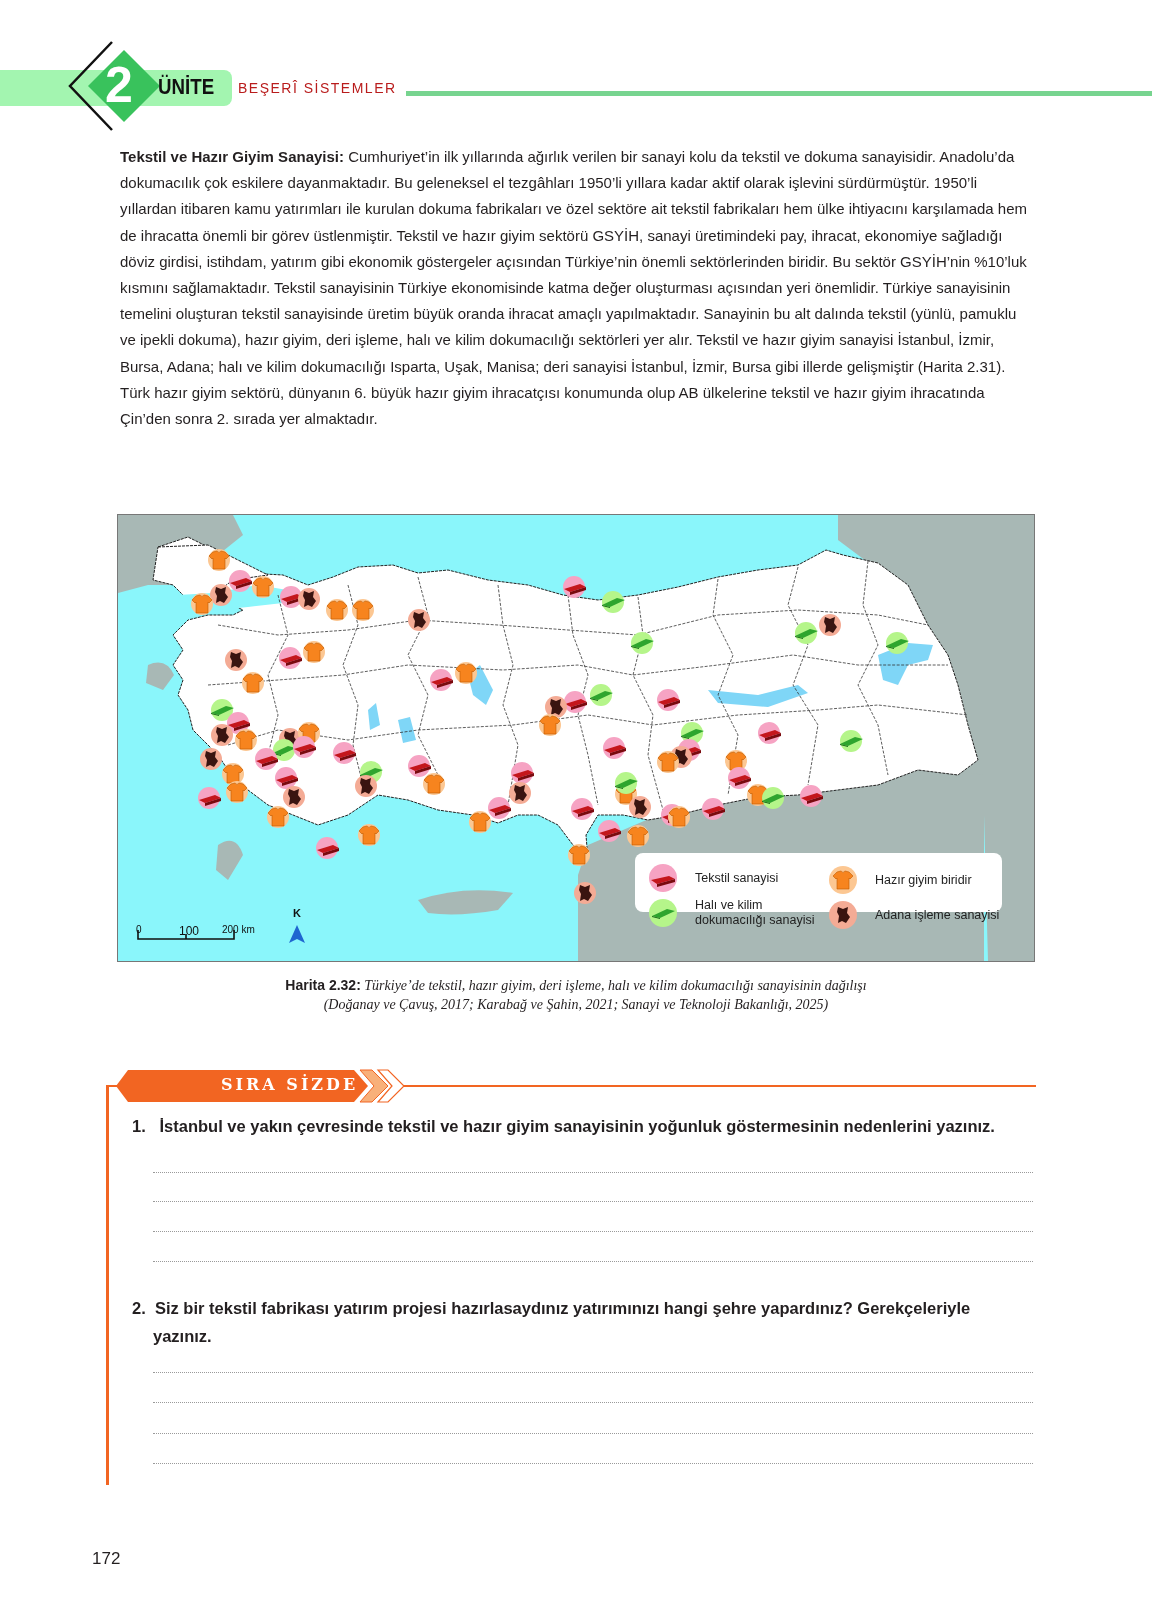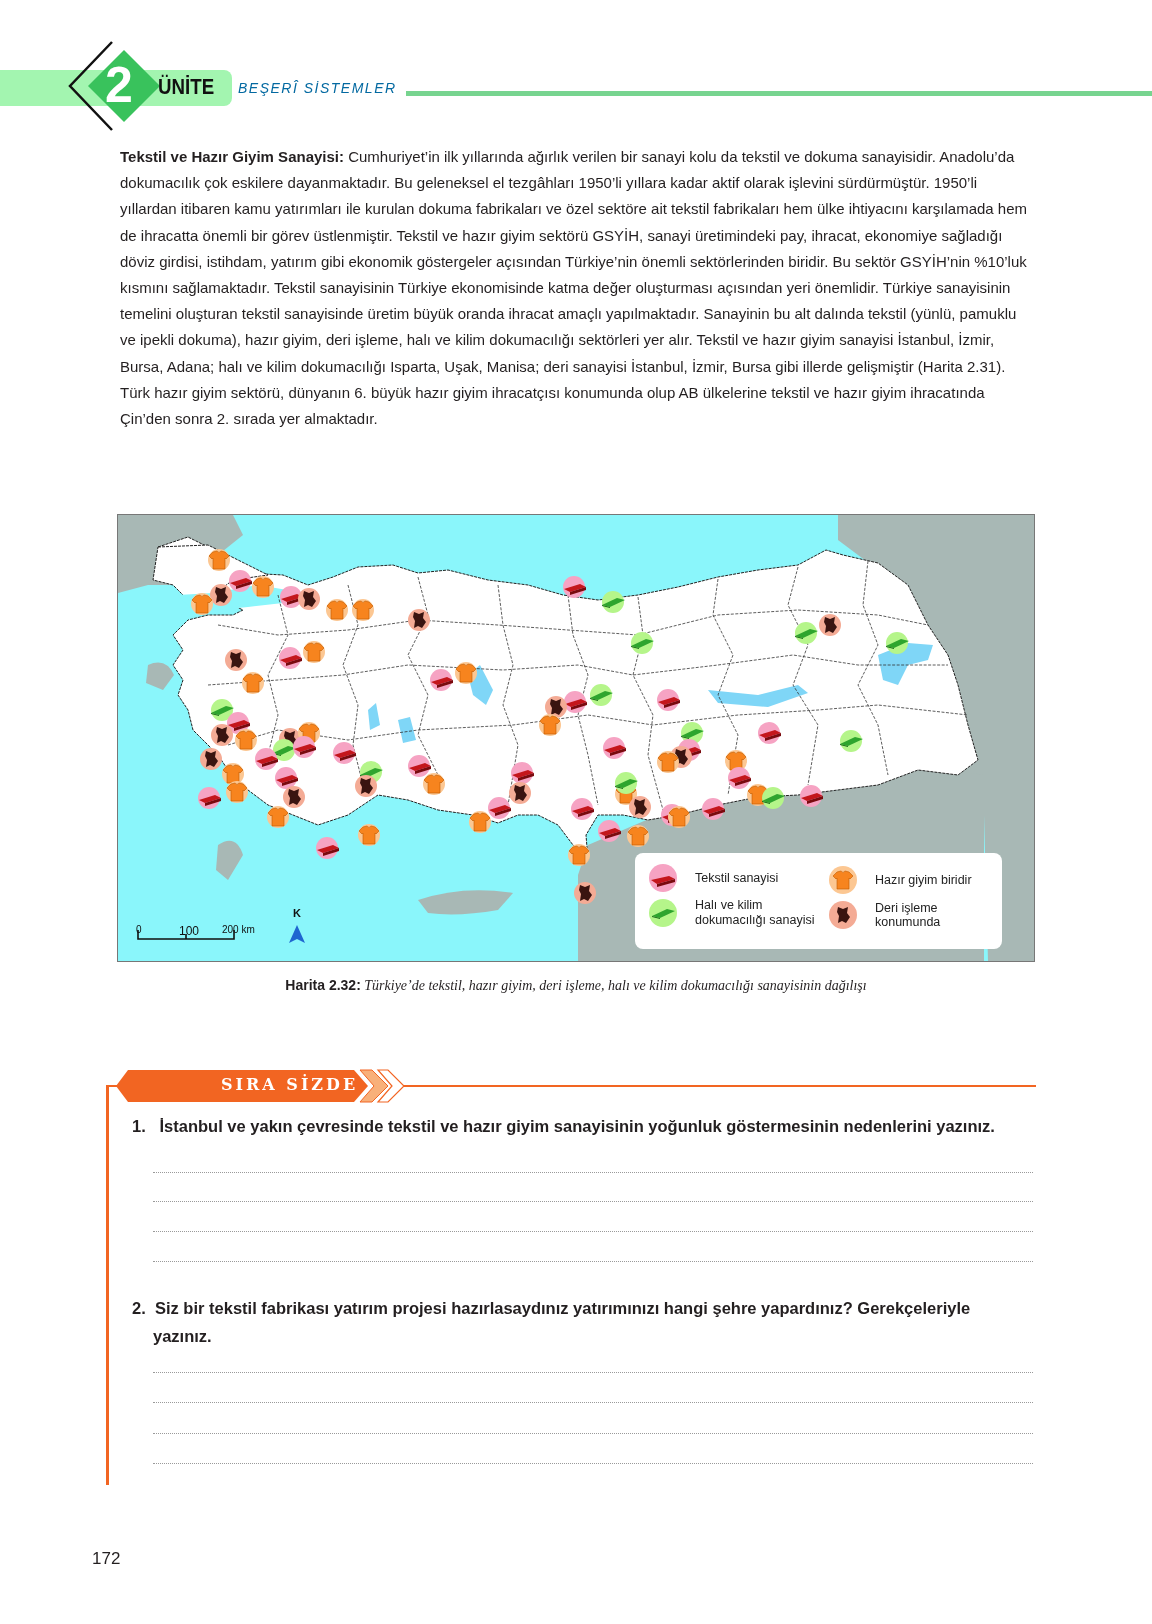--- a/index.html
+++ b/index.html
@@ -1,28 +1,28 @@
 <!DOCTYPE html>
 <html><head>
 <meta charset="utf-8">
 <style>
   html,body{margin:0;padding:0;background:#fff;}
   body{width:1152px;height:1624px;position:relative;overflow:hidden;font-family:"Liberation Sans",sans-serif;color:#231f20;}
   .hdr-band{position:absolute;left:0;top:70px;width:232px;height:36px;background:#a3f5b0;border-radius:0 8px 8px 0;}
   .hdr-diamond-outline{position:absolute;left:70px;top:42px;width:80px;height:80px;}
   .hdr-num{position:absolute;left:98px;top:55px;width:50px;height:60px;font-family:"Liberation Sans",sans-serif;font-weight:bold;font-size:50px;color:#fff;text-align:center;line-height:60px;}
   .hdr-unite{position:absolute;left:158px;top:74px;font-weight:bold;font-size:22px;color:#111;letter-spacing:0px;transform:scaleX(0.85);transform-origin:left center;}
-  .hdr-section{position:absolute;left:238px;top:80px;font-size:14px;letter-spacing:1.5px;color:#0369a1;font-style:italic;}
+  .hdr-section{position:absolute;left:238px;top:80px;font-size:14px;letter-spacing:1.5px;color:#b91c1c;}
   .hdr-line{position:absolute;left:406px;top:91px;width:746px;height:5px;background:#77d48f;}
   .body-text{position:absolute;left:120px;top:144px;width:910px;font-size:15px;line-height:26.2px;color:#231f20;}
   .body-text b{font-weight:bold;}
   .body-text p{margin:0;}
   .map{position:absolute;left:117px;top:514px;width:916px;height:446px;border:1px solid #777;background:#8af6fb;overflow:hidden;}
   .map svg{position:absolute;left:0;top:0;}
-  .legend{position:absolute;left:635px;top:853px;width:367px;height:96px;background:#fff;border-radius:8px;}
+  .legend{position:absolute;left:635px;top:853px;width:367px;height:59px;background:#fff;border-radius:8px;}
   .leg-item{position:absolute;display:flex;align-items:center;font-size:12.5px;color:#222;}
   .leg-sym{width:28px;height:28px;border-radius:50%;margin-right:18px;flex:0 0 28px;position:relative;}
   .scale{position:absolute;left:136px;top:922px;}
   .caption{position:absolute;left:0;width:1152px;top:976px;text-align:center;font-size:14px;line-height:19px;color:#231f20;}
   .caption i{font-style:italic;font-family:Liberation Serif, serif;}
   .sira-frame-top{position:absolute;left:106px;top:1085px;width:930px;height:2px;background:#f26522;}
   .sira-frame-left{position:absolute;left:106px;top:1085px;width:3px;height:400px;background:#f26522;}
   .sira-label{position:absolute;left:150px;top:1075px;width:180px;text-align:left;font-family:"DejaVu Serif",serif;font-weight:bold;font-size:16px;letter-spacing:3px;color:#fff;margin-left:35px;}
   .q{position:absolute;left:132px;font-weight:bold;font-size:16.5px;color:#231f20;}
   .dots{position:absolute;left:153px;width:880px;height:0;border-top:1.5px dotted #9a9a9a;}
@@ -450,37 +450,38 @@
     <span class="leg-sym" style="background:#b5f58a;"><svg width="28" height="28">
           <path d="M3,17 L18,10 L26,12 L11,19 Z" fill="#2ea52e"></path>
           <path d="M3,17 L11,19 L11,20 L3,18 Z" fill="#186b18"></path>
         </svg></span>
     <span style="line-height:15px;"><span>Halı ve kilim</span><br><span>dokumacılığı sanayisi</span></span>
   </div>
   <div class="leg-item" style="left:194px;top:48px;">
     <span class="leg-sym" style="background:#f4ab95;"><svg width="28" height="28">
           <path d="M9,6 L14,8 L19,6 L18,12 L21,16 L17,22 L13,20 L9,22 L10,15 L8,11 Z" fill="#3a1410"></path>
         </svg></span>
-    <span>Deri işleme konumunda</span>
+    <span>Adana işleme sanayisi</span>
   </div>
 </div>
 
 <svg class="scale" width="150" height="22" style="left:136px;top:924px;">
   <path d="M2,6 L2,15 L98,15 L98,6 M50,10 L50,15" fill="none" stroke="#111" stroke-width="1.6"></path>
 </svg>
 <div style="position:absolute;left:136px;top:924px;font-size:10px;color:#111;">0</div>
 <div style="position:absolute;left:179px;top:924px;font-size:12px;color:#111;">100</div>
 <div style="position:absolute;left:222px;top:924px;font-size:10px;color:#111;">200 km</div>
 <div style="position:absolute;left:293px;top:907px;font-size:11px;font-weight:bold;color:#111;">K</div>
 <svg style="position:absolute;left:287px;top:924px;" width="20" height="20">
     <polygon points="10,1 18,19 10,15 2,19" fill="#1f66d0"></polygon>
   </svg>
 
 <div class="caption">
   <div><b>Harita 2.32:</b><i> Türkiye’de tekstil, hazır giyim, deri işleme, halı ve kilim dokumacılığı sanayisinin dağılışı</i></div>
+  <div><i>(Doğanay ve Çavuş, 2017; Karabağ ve Şahin, 2021; Sanayi ve Teknoloji Bakanlığı, 2025)</i></div>
 </div>
 
 <div class="sira-frame-top" style="left:400px;width:636px;"></div>
 <div class="sira-frame-top" style="left:106px;width:14px;"></div>
 <div class="sira-frame-left" style="top:1085px;height:400px;"></div>
 <svg style="position:absolute;left:116px;top:1068px;" width="290" height="36">
   <polygon points="12,2 238,2 252,18 238,34 12,34 0,18" fill="#f26522"></polygon>
   <polygon points="244,2 256,2 272,18 256,34 244,34 258,18" fill="#f8b07a" stroke="#f26522" stroke-width="1"></polygon>
   <polygon points="262,2 272,2 288,18 272,34 262,34 276,18" fill="#fff" stroke="#f26522" stroke-width="1.2"></polygon>
 </svg>

